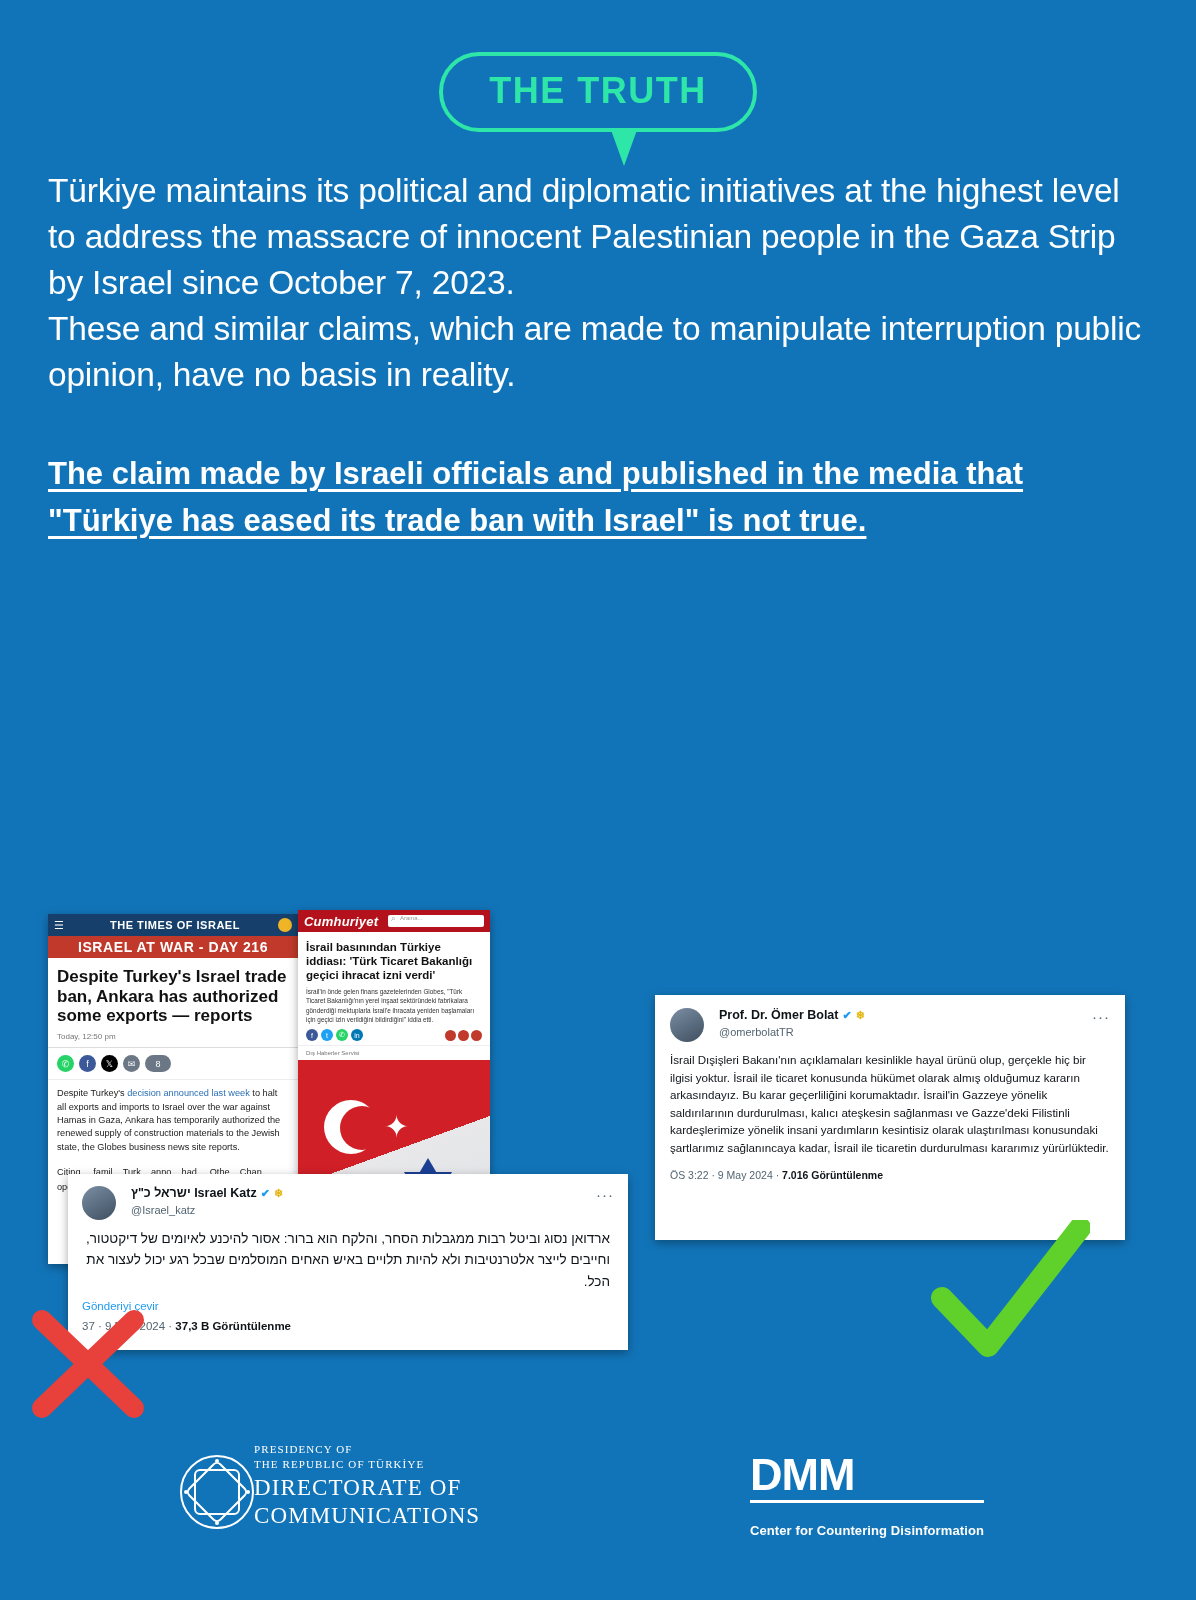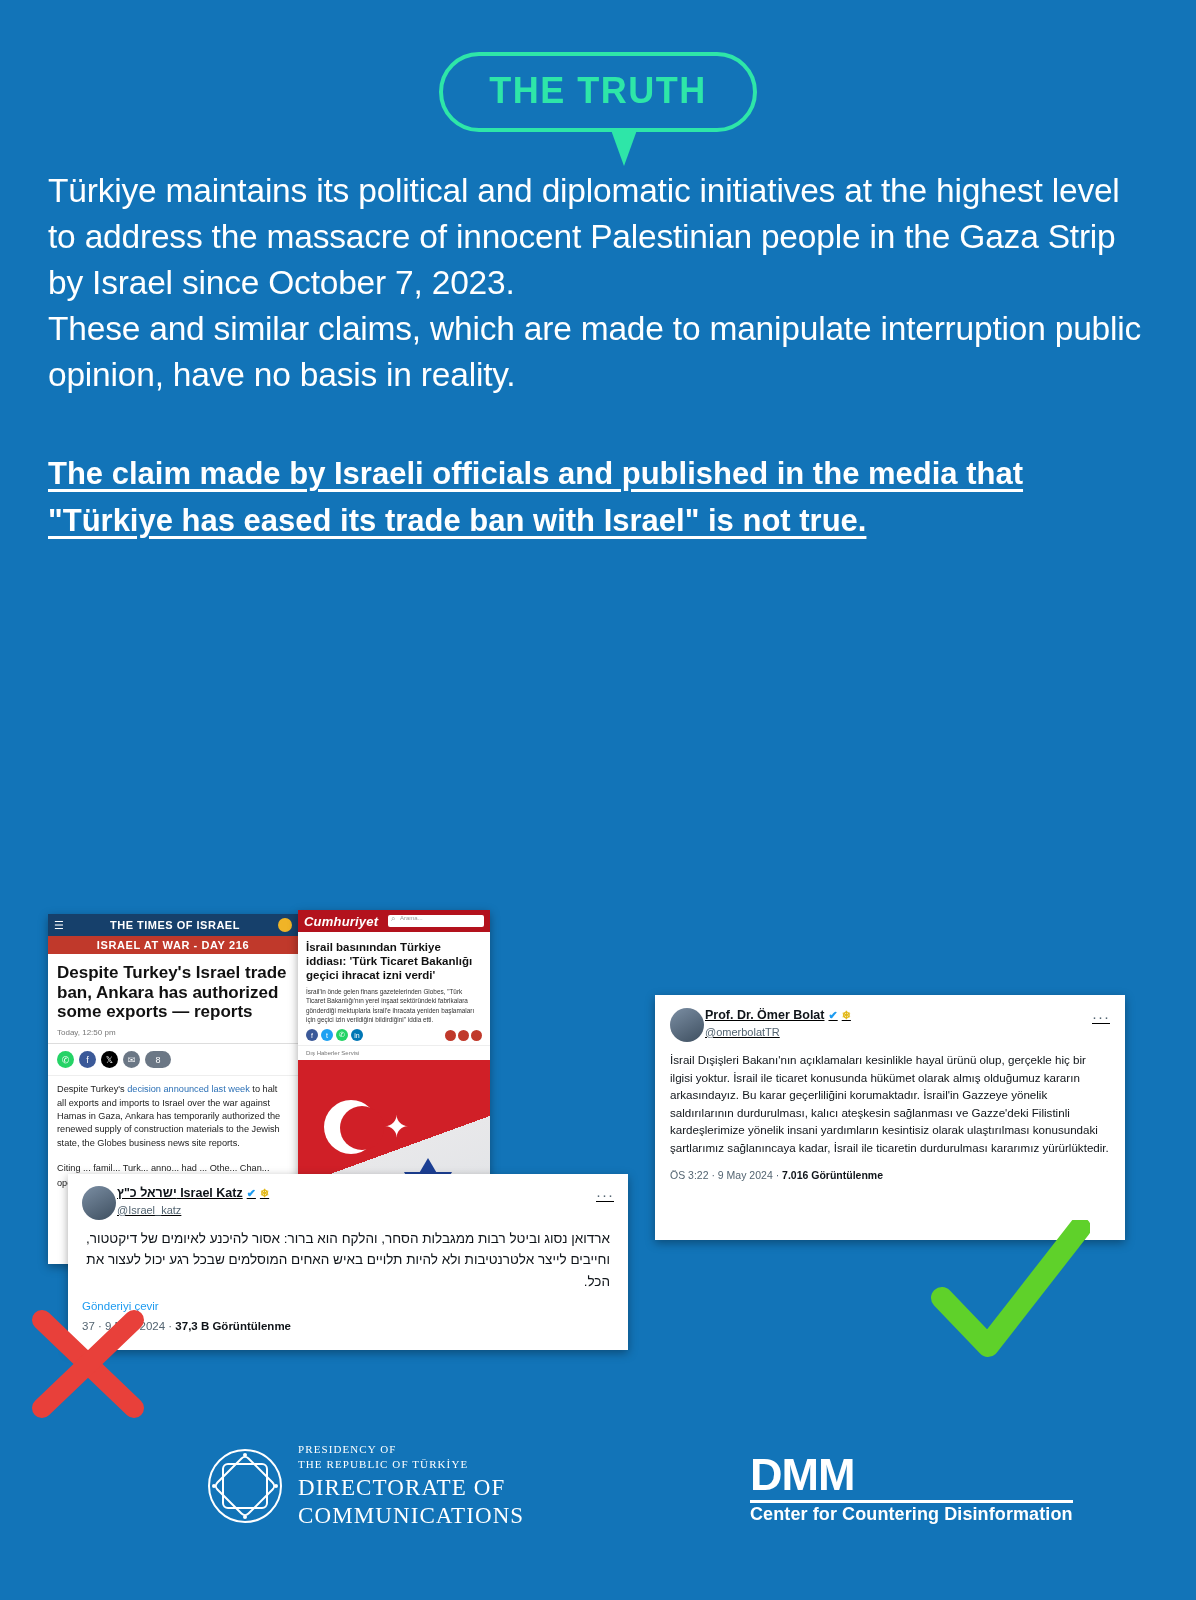--- a/index.html
+++ b/index.html
@@ -61,21 +61,21 @@
   .collage { position: absolute; top: 910px; left: 0; width: 100%; height: 480px; }
 
   .card { position: absolute; background: #ffffff; box-shadow: 0 3px 9px rgba(0,0,0,.35); overflow: hidden; }
 
   
   .toi { left: 48px; top: 4px; width: 250px; height: 350px; }
   .toi-bar { background: #16406b; color: #fff; height: 22px; display: flex; align-items: center; padding: 0 6px; font-size: 9px; }
   .toi-burger { font-size: 11px; margin-right: 8px; }
   .toi-name { font-weight: bold; letter-spacing: .5px; font-size: 11px; flex: 1; text-align: center; }
   .toi-avatar { width: 14px; height: 14px; border-radius: 50%; background: #f0b427; }
-  .toi-sub { background: #c0392b; color: #fff; font-size: 11px; font-weight: bold; text-align: center; padding: 3px 0; letter-spacing: .6px; }
+  .toi-sub { background: #c0392b; color: #fff; font-size: 14px; font-weight: bold; text-align: center; padding: 3px 0; letter-spacing: .6px; }
   .toi-head { font-size: 17px; font-weight: bold; line-height: 1.16; padding: 9px 9px 6px; color: #111; }
   .toi-date { font-size: 8px; color: #777; padding: 0 9px 6px; border-bottom: 1px solid #ddd; }
   .toi-icons { display: flex; gap: 5px; padding: 7px 9px; border-bottom: 1px solid #eee; }
   .sic { width: 17px; height: 17px; border-radius: 50%; display: flex; align-items: center; justify-content: center; color: #fff; font-size: 9px; }
   .toi-body { font-size: 9.2px; line-height: 1.45; padding: 7px 9px; color: #222; }
   .toi-body a { color: #2a6fb5; text-decoration: none; }
   .toi-body2 { font-size: 9.2px; line-height: 1.6; padding: 4px 9px; color: #222; }
 
   
   .cum { left: 298px; top: 0px; width: 192px; height: 288px; }
@@ -96,21 +96,21 @@
   .star { position: absolute; left: 86px; top: 52px; color: #fff; font-size: 30px; line-height: 1; }
   .magen { position: absolute; right: 34px; bottom: 28px; width: 52px; height: 46px; }
   .magen:before, .magen:after { content: ""; position: absolute; left: 0; width: 0; height: 0; border-left: 26px solid transparent; border-right: 26px solid transparent; }
   .magen:before { top: 0; border-bottom: 44px solid transparent; border-bottom-color: transparent; }
   .tri { position: absolute; width: 0; height: 0; border-left: 24px solid transparent; border-right: 24px solid transparent; }
   .tri.up { border-bottom: 41px solid #1c3f94; top: 0; left: 0; }
   .tri.dn { border-top: 41px solid #1c3f94; top: 14px; left: 0; }
 
   
   .katz { left: 68px; top: 264px; width: 560px; height: 176px; padding: 12px 14px; }
-  .tw-head { display: flex; align-items: flex-start; gap: 1px; text-decoration: underline; }
+  .tw-head { display: flex; align-items: flex-start; gap: 15px; }
   .tw-pic { width: 34px; height: 34px; border-radius: 50%; background: linear-gradient(150deg,#7b8ea3,#3e4f60); flex: 0 0 34px; }
   .tw-id { flex: 1; }
   .tw-name { font-size: 12.5px; font-weight: bold; color: #0f1419; display: flex; align-items: center; gap: 4px; }
   .verif { color: #1d9bf0; font-size: 11px; }
   .gold { color: #e2b714; font-size: 11px; }
   .tw-handle { font-size: 11px; color: #536471; }
   .tw-dots { color: #536471; font-size: 15px; letter-spacing: 1px; }
   .tw-heb { direction: rtl; text-align: right; font-size: 13.5px; line-height: 1.58; color: #0f1419; padding: 8px 4px 0 0; }
   .tw-translate { color: #1d9bf0; font-size: 11.5px; padding-top: 8px; }
   .tw-meta { font-size: 11.5px; color: #536471; padding-top: 8px; }
@@ -120,32 +120,32 @@
   .bolat { left: 655px; top: 85px; width: 470px; height: 245px; padding: 13px 15px; }
   .bolat .tw-body { font-size: 11.6px; line-height: 1.52; color: #0f1419; padding-top: 9px; }
   .bolat .tw-meta { font-size: 10.5px; padding-top: 12px; }
 
   
   .cross { position: absolute; left: 28px; top: 400px; width: 120px; height: 110px; }
   .check { position: absolute; left: 930px; top: 310px; width: 160px; height: 150px; }
 
   
   .footer { position: absolute; bottom: 46px; left: 0; width: 100%; height: 120px; }
-  .emblem-group { position: absolute; left: 208px; top: 8px; display: flex; align-items: center; gap: 16px; }
+  .emblem-group { position: absolute; left: 180px; top: 8px; display: flex; align-items: flex-end; }
   .emblem { width: 74px; height: 74px; position: relative; }
   .emblem .ring { position: absolute; inset: 0; border: 2px solid #fff; border-radius: 50%; }
   .emblem .inner { position: absolute; inset: 14px; border: 2px solid #fff; transform: rotate(45deg); border-radius: 6px; }
   .emblem .inner2 { position: absolute; inset: 14px; border: 2px solid #fff; border-radius: 6px; }
   .emblem .dot { position: absolute; width: 4px; height: 4px; background: #fff; border-radius: 50%; }
   .pres-text { color: #fff; }
   .pres-small { font-size: 11px; letter-spacing: 1.1px; line-height: 1.35; font-family: "Liberation Serif", serif; }
   .pres-big { font-family: "Liberation Serif", serif; font-size: 23px; letter-spacing: 1.1px; line-height: 1.12; margin-top: 3px; }
   .dmm { position: absolute; left: 750px; top: 18px; color: #fff; }
   .dmm-logo { font-size: 45px; font-weight: bold; letter-spacing: -1px; line-height: 1; }
-  .dmm-sub { font-size: 18px; font-weight: bold; margin-top: 1px; letter-spacing: .1px; }
+  .dmm-sub { font-size: 13px; font-weight: bold; margin-top: 20px; letter-spacing: .1px; }
   .dmm-rule { height: 3px; background: #fff; margin-top: 3px; }
 </style>
 </head>
 <body>
 
 <div class="badge-wrap">
   <div class="badge">THE TRUTH</div>
   <div class="badge-tail"></div>
 </div>
 

